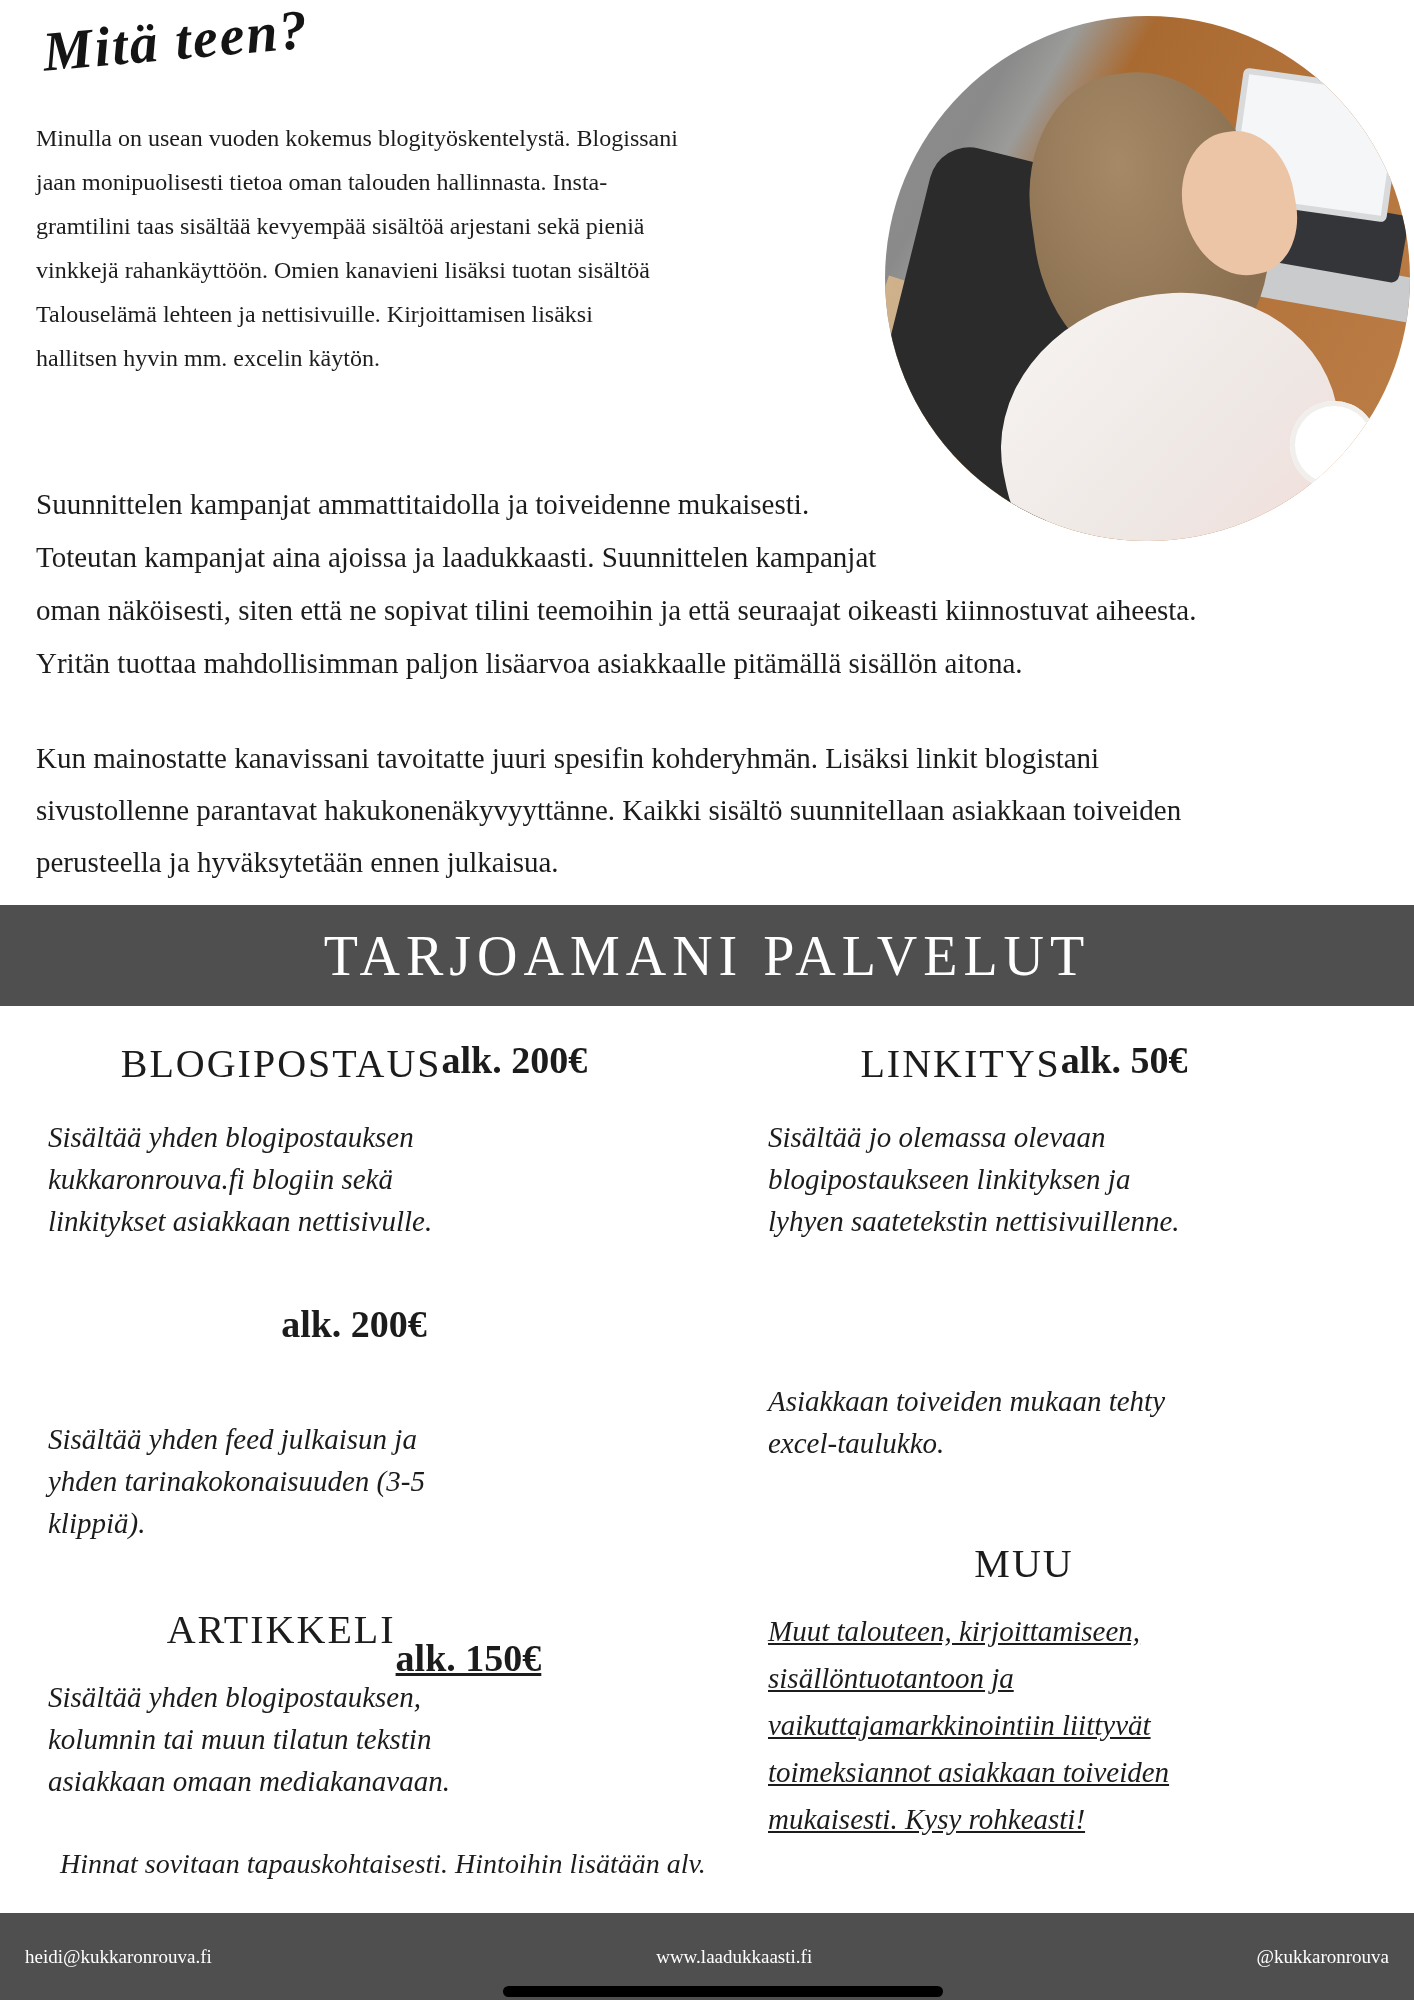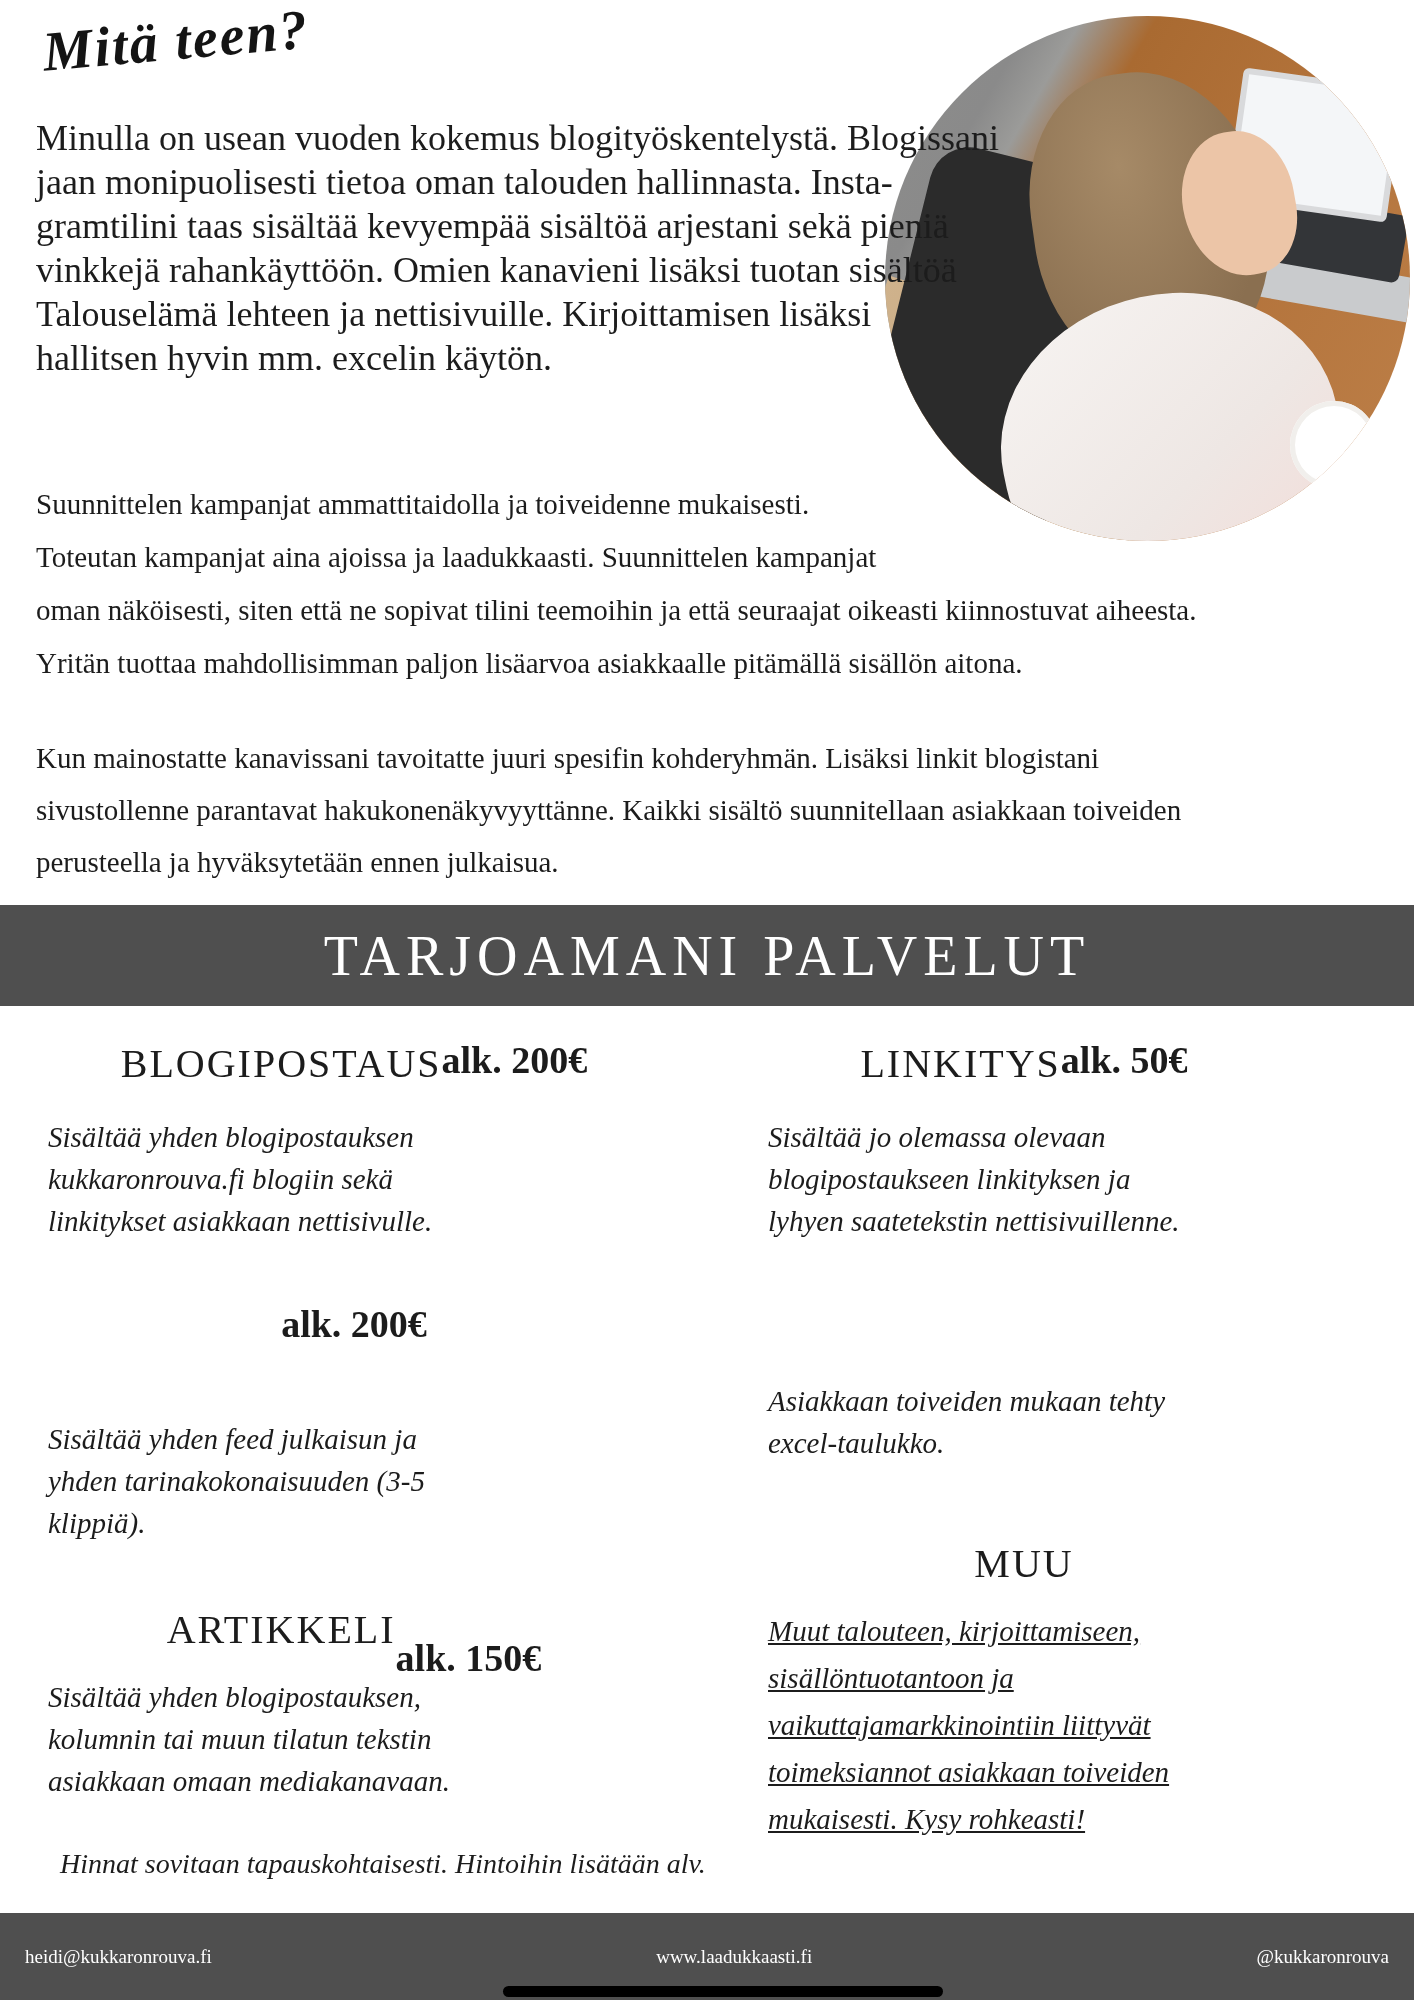--- a/index.html
+++ b/index.html
@@ -14,21 +14,21 @@
   
   .script-title {
     position:absolute; left:40px; top:20px;
     font-family:cursive; font-style:italic;
     font-size:56px; font-weight:bold; color:#141414;
     transform:rotate(-5deg); transform-origin:left top;
     letter-spacing:2px;
   }
 
   
-  .intro  { position:absolute; left:36px; top:116px; font-size:36px; line-height:44px; }
+  .intro  { position:absolute; left:36px; top:116px; font-size:24px; line-height:44px; }
   .para2  { position:absolute; left:36px; top:478px; font-size:29px; line-height:53px; }
   .para3  { position:absolute; left:36px; top:732px; font-size:29px; line-height:52px; }
 
   
   .photo {
     position:absolute; left:885px; top:16px; width:525px; height:525px;
     border-radius:50%; overflow:hidden;
     background:linear-gradient(120deg,#8e8e8c 0%,#8a8a8a 18%,#9b9b99 24%,#a96a31 33%,#b4743c 62%,#bd8049 100%);
   }
   .photo div { position:absolute; }
@@ -55,21 +55,21 @@
   .svc-title { font-size:40px; letter-spacing:2px; line-height:52px; }
   .svc-price { font-size:38px; font-weight:bold; white-space:nowrap; }
   .svc-desc  { position:absolute; font-style:italic; font-size:29px; line-height:42px; }
   .svc-desc-loose { line-height:47px; }
 
   .s1-row { left:48px; top:1038px; width:612px; }
   .s1-desc{ left:48px; top:1116px; }
   .s2-row { left:48px; top:1302px; width:612px; }
   .s2-desc{ left:48px; top:1418px; }
   .s3-row { left:48px; top:1604px; width:612px; }
-  .s3-row .svc-price { margin-top:32px; }
+  .s3-row .svc-price { margin-top:32px;text-decoration:underline; }
   .s3-desc{ left:48px; top:1676px; }
 
   .r1-row { left:768px; top:1038px; width:512px; }
   .r1-desc{ left:768px; top:1116px; }
   .r2-row { left:768px; top:1300px; width:512px; }
   .r2-desc{ left:768px; top:1380px; }
   .r3-row { left:768px; top:1538px; width:512px; }
   .r3-desc{ left:768px; top:1608px;text-decoration:underline; }
 
   .pricing-note {

